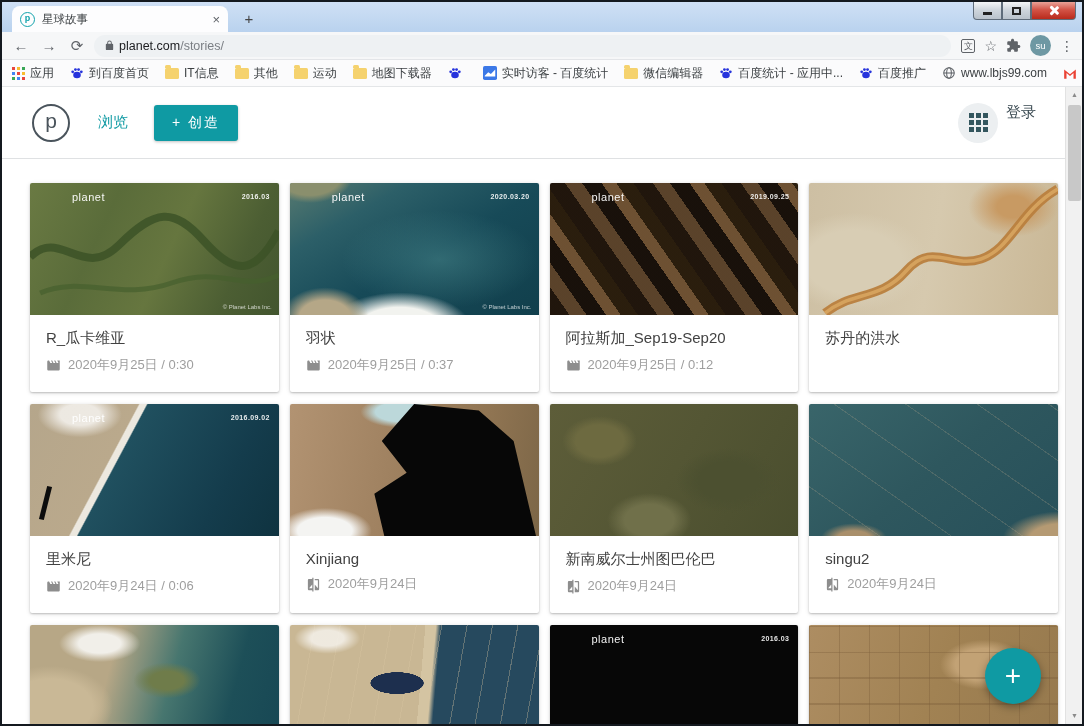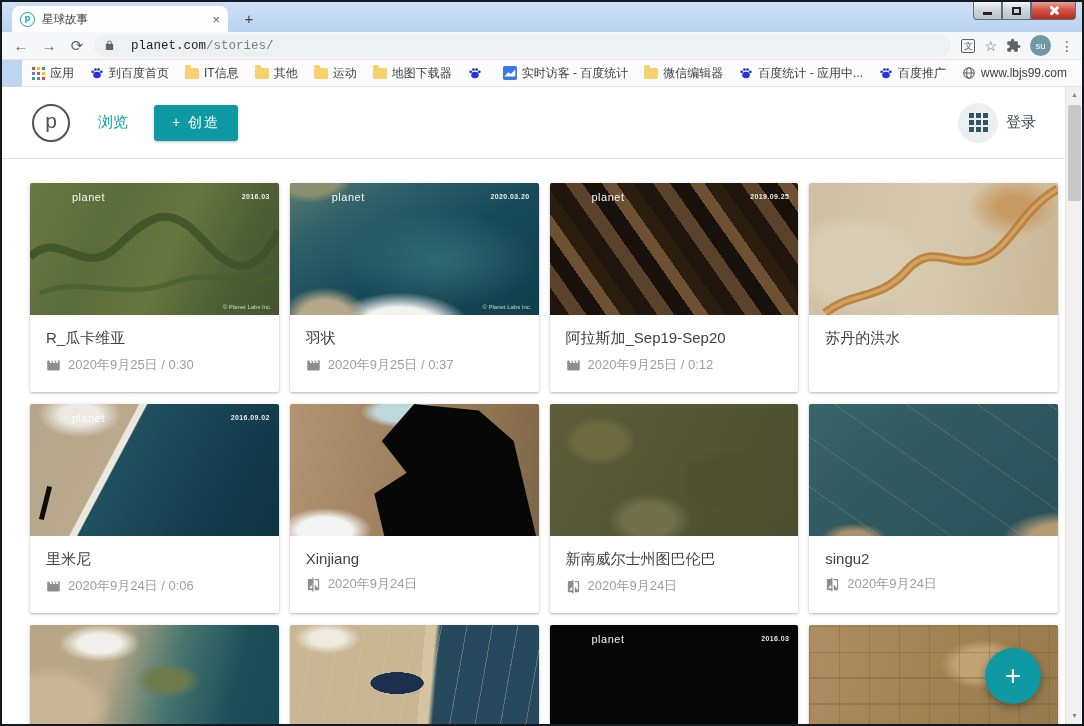--- a/index.html
+++ b/index.html
@@ -19,47 +19,47 @@
   .glyph-close::before { transform:rotate(45deg); } .glyph-close::after { transform:rotate(-45deg); }
 
   .tab { position:absolute; top:4px; left:10px; width:216px; height:26px; background:#fdfdfe; border-radius:8px 8px 0 0; display:flex; align-items:center; padding:0 8px; gap:7px; }
   .favicon { width:15px; height:15px; border:1.7px solid #12a3ac; border-radius:50%; color:#12a3ac; font-size:9px; line-height:11px; text-align:center; font-weight:bold; flex:none; }
   .tab-title { font-size:11.5px; color:#3c4043; flex:1; white-space:nowrap; overflow:hidden; }
   .tab-close { font-size:13px; color:#5f6368; cursor:pointer; flex:none; }
   .newtab-btn { position:absolute; top:7px; left:236px; width:22px; height:20px; font-size:15px; color:#444; text-align:center; line-height:19px; border-radius:4px; }
 
   .toolbar { position:absolute; top:30px; left:0; right:0; height:28px; background:#f6f7f8; display:flex; align-items:center; padding:0 8px; gap:6px; border-bottom:1px solid #e3e5e8; }
   .navicon { font-size:15px; color:#5f6368; width:22px; text-align:center; }
-  .omnibox { flex:1; height:22px; background:#eef1f3; border-radius:11px; display:flex; align-items:center; padding:0 10px; gap:16px;font-family:Liberation Mono, monospace; }
+  .omnibox { flex:1; height:22px; background:#eef1f3; border-radius:11px; display:flex; align-items:center; padding:0 10px; gap:4px; }
   .lock-icon { width:11px; height:11px; flex:none; }
   .url { font-size:12.5px; }
   .url .host { color:#202124; } .url .path { color:#7b7f84; }
   .tb-right { display:flex; align-items:center; gap:9px; padding-left:4px; }
   .translate-icon { width:14px; height:14px; border:1.4px solid #5f6368; border-radius:2px; font-size:9px; line-height:12px; text-align:center; color:#5f6368; }
   .star-icon,.dots-icon { font-size:14px; color:#5f6368; }
   .avatar { width:21px; height:21px; border-radius:50%; background:#6e98a3; color:#fff; font-size:9.5px; display:flex; align-items:center; justify-content:center; }
 
-  .bookmarks { position:absolute; top:58px; left:0; right:0; height:27px; background:#fbfbfc; border-bottom:1px solid #e4e6e8; display:flex; align-items:center; padding:0 10px; gap:16px; font-size:12px; color:#3c4043; white-space:nowrap; overflow:hidden;margin-left:20px; }
+  .bookmarks { position:absolute; top:58px; left:0; right:0; height:27px; background:#fbfbfc; border-bottom:1px solid #e4e6e8; display:flex; align-items:center; padding:0 10px; gap:16px; font-size:12px; color:#3c4043; white-space:nowrap; overflow:hidden; }
   .bm { display:flex; align-items:center; gap:5px; }
   .bm svg,.bm .csshape { flex:none; }
   .folder-icon { width:14px; height:11px; background:#f5d26e; border-radius:1.5px; position:relative; }
   .folder-icon::before { content:""; position:absolute; top:-3px; left:0; width:6px; height:3px; background:#f5d26e; border-radius:1.5px 1.5px 0 0; }
 
   
   .content { position:absolute; top:85px; left:0; right:0; bottom:0; background:#fff; overflow:hidden; }
   .scrollbar { position:absolute; top:0; right:0; bottom:0; width:17px; background:#f1f1f1; border-left:1px solid #e2e2e2; z-index:30; }
   .sb-arrow { position:absolute; left:0; width:17px; height:16px; color:#8a8a8a; font-size:7px; text-align:center; line-height:16px; }
   .sb-up { top:0; } .sb-down { bottom:0; }
   .sb-thumb { position:absolute; top:18px; left:2px; width:13px; height:96px; background:#c8c8c8; border-radius:2px; }
 
   .site-header { height:72px; display:flex; align-items:center; padding:0 46px 0 30px; border-bottom:1px solid #dfe1e3; }
   .logo { width:38px; height:38px; border:2.5px solid #4a545c; border-radius:50%; color:#4a545c; font-size:21px; display:flex; align-items:center; justify-content:center; padding-bottom:3px; }
   .nav-browse { margin-left:28px; color:#0f9aa3; font-size:15px; }
   .create-btn { margin-left:26px; background:#0f9aa3; color:#fff; border:none; font-size:14px; padding:9px 18px; border-radius:3px; letter-spacing:2px; box-shadow:0 1px 3px rgba(0,0,0,.25); font-family:inherit; }
-  .hdr-right { margin-left:auto; display:flex; align-items:center; gap:8px;font-family:Liberation Mono, monospace; }
+  .hdr-right { margin-left:auto; display:flex; align-items:flex-start; gap:8px;font-family:Liberation Mono, monospace; }
   .grid-btn { width:40px; height:40px; border-radius:50%; background:#eceff1; display:flex; align-items:center; justify-content:center; }
   .grid-ic { display:grid; grid-template-columns:repeat(3,5px); grid-template-rows:repeat(3,5px); gap:2px; }
   .grid-ic i { background:#33565e; }
   .login { color:#37474f; font-size:15px; }
 
   .grid { padding:24px 24px 0 28px; display:grid; grid-template-columns:repeat(4,1fr); gap:12px 11px; }
   .card { background:#fff; border-radius:2px; overflow:hidden; box-shadow:0 1px 2px rgba(0,0,0,.2),0 1px 5px rgba(0,0,0,.12); }
   .thumb { position:relative; height:132px; overflow:hidden; }
   .wm { position:absolute; top:8px; left:10px; color:rgba(255,255,255,.95); font-size:11px; letter-spacing:.5px;padding-left:32px; }
   .odate { position:absolute; top:10px; right:9px; color:rgba(255,255,255,.9); font-size:7px; font-weight:bold; letter-spacing:.4px; }

